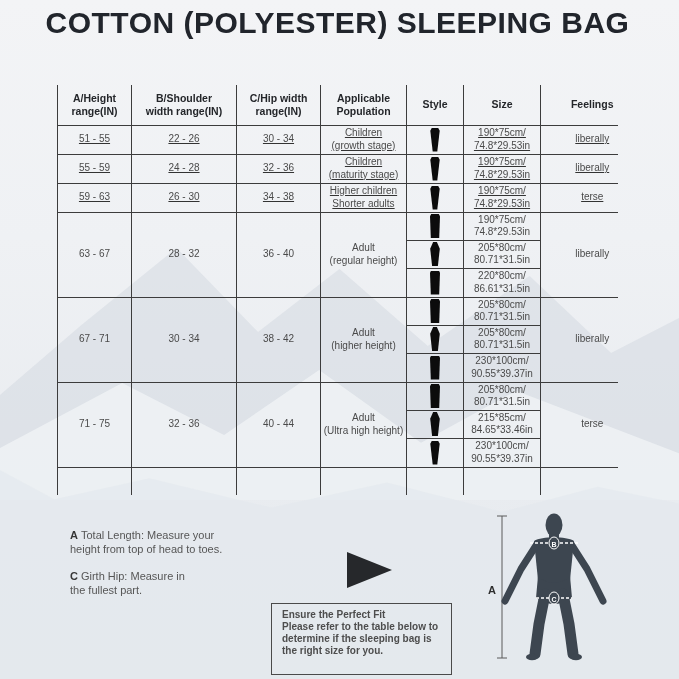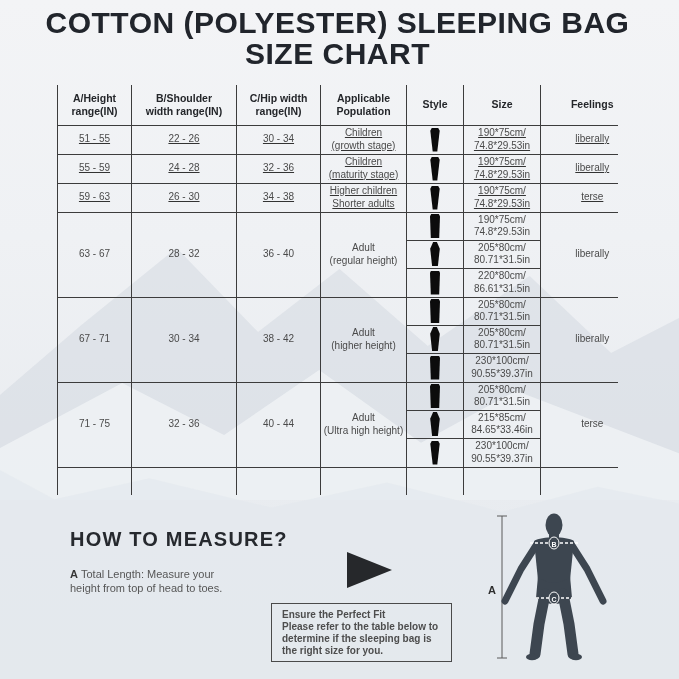--- a/index.html
+++ b/index.html
@@ -42,39 +42,38 @@
 
   
   .measure { position:absolute; left:70px; top:528px; width:250px; }
   .measure-heading { font-size:20px; font-weight:bold; color:#26292e; letter-spacing:1.2px; margin-bottom:16px; }
   .measure-item { font-size:11px; color:#565656; line-height:1.3; margin-bottom:12px; width:232px; }
   .measure-item b { color:#363636; margin-right:3px; }
 
   .play-triangle { position:absolute; left:347px; top:552px; width:0; height:0;
     border-top:18px solid transparent; border-bottom:18px solid transparent; border-left:45px solid #26282b; }
 
-  .fit-box { position:absolute; left:271px; top:603px; width:181px; height:59px;
+  .fit-box { position:absolute; left:271px; top:603px; width:181px; height:72px;
     border:1.5px solid #4a4a4a; padding:5px 10px; font-size:10px; font-weight:bold;
     color:#4d4d4d; line-height:1.2; }
 
   .figure-wrap { position:absolute; left:486px; top:510px; width:128px; height:156px; }
   .fig { fill:#3d4650; }
   .figs { fill:none; stroke:#3d4650; stroke-linecap:round; stroke-linejoin:round; }
 </style>
 </head>
 <body>
 
 <div class="canvas">
   <div class="mtn mtn1"></div>
   <div class="mtn mtn2"></div>
   <div class="mtn mtn3"></div>
 
   <div class="title">
     <div>COTTON (POLYESTER) SLEEPING BAG</div>
-    <div>SIZE CHART</div>
   </div>
 
   <table class="size-table">
     <colgroup>
       <col style="width:74px">
         <col style="width:105px">
         <col style="width:84px">
       <col style="width:86px">
         <col style="width:57px">
         <col style="width:77px">
@@ -203,24 +202,27 @@
           <td></td>
       <td></td>
           <td></td>
           <td></td>
       <td class="no-right"></td>
     </tr>
   </tbody>
     </table>
 
   <div class="measure">
-    <div class="measure-heading">HOW TO MEASURE?</div>
     <div class="measure-item">
       <b>A</b><span class="pre">Total Length: Measure your
 height from top of head to toes.</span>
+    </div>
+    <div class="measure-item">
+      <b>C</b><span class="pre">Girth Hip: Measure in
+the fullest part.</span>
     </div>
   </div>
 
   <div class="play-triangle"></div>
 
   <div class="fit-box">
     <span class="pre">Ensure the Perfect Fit
 Please refer to the table below to
 determine if the sleeping bag is
 the right size for you.</span>

